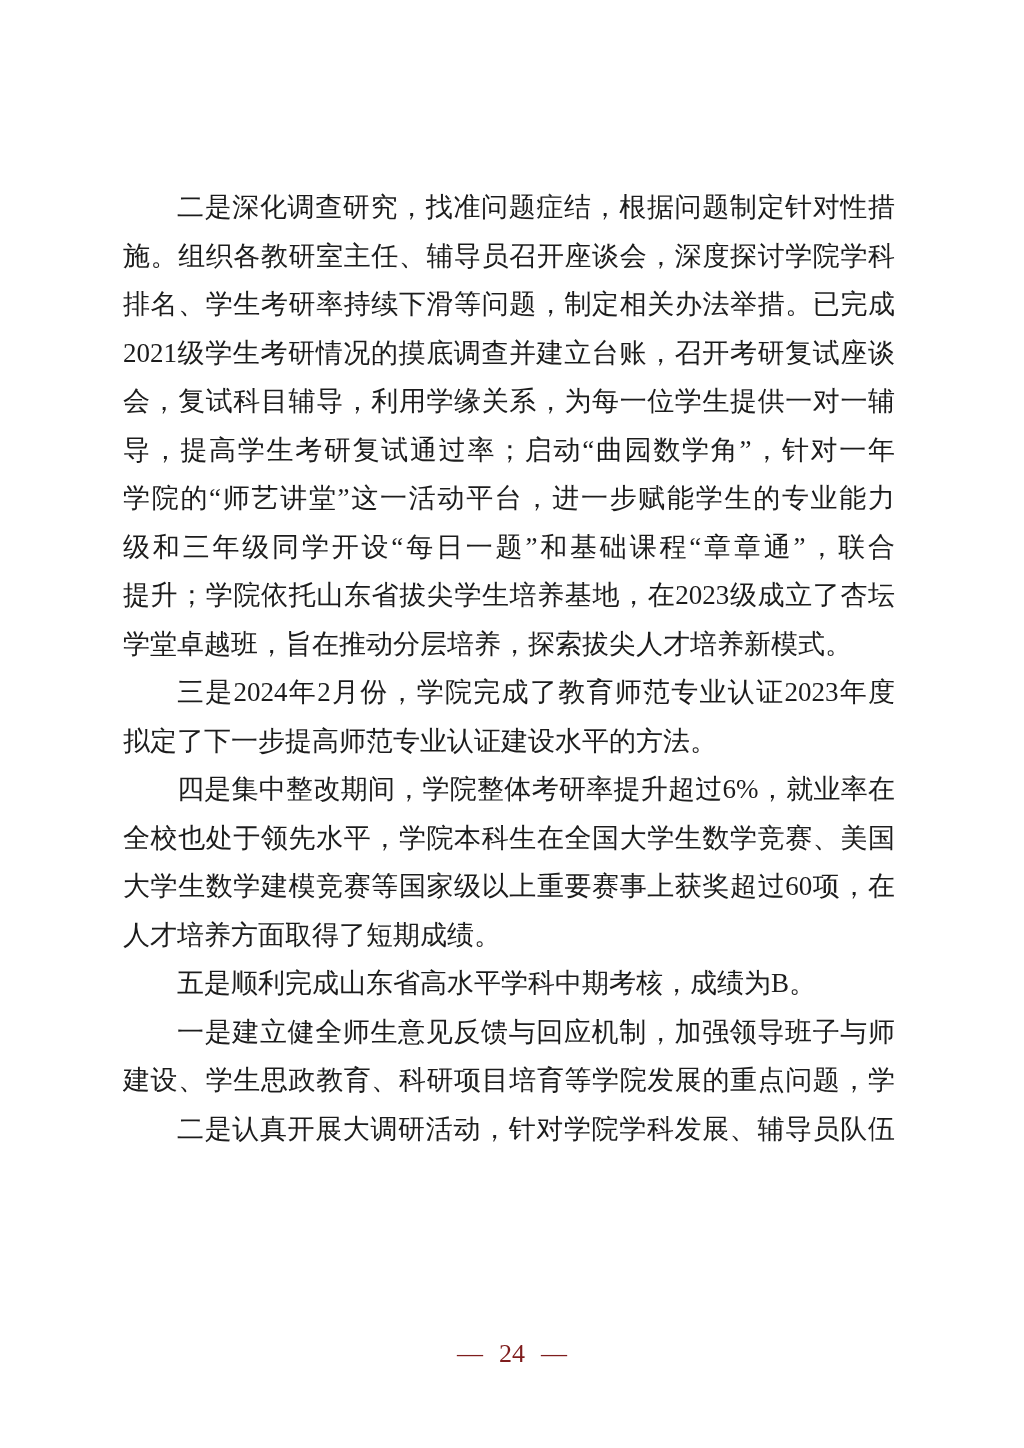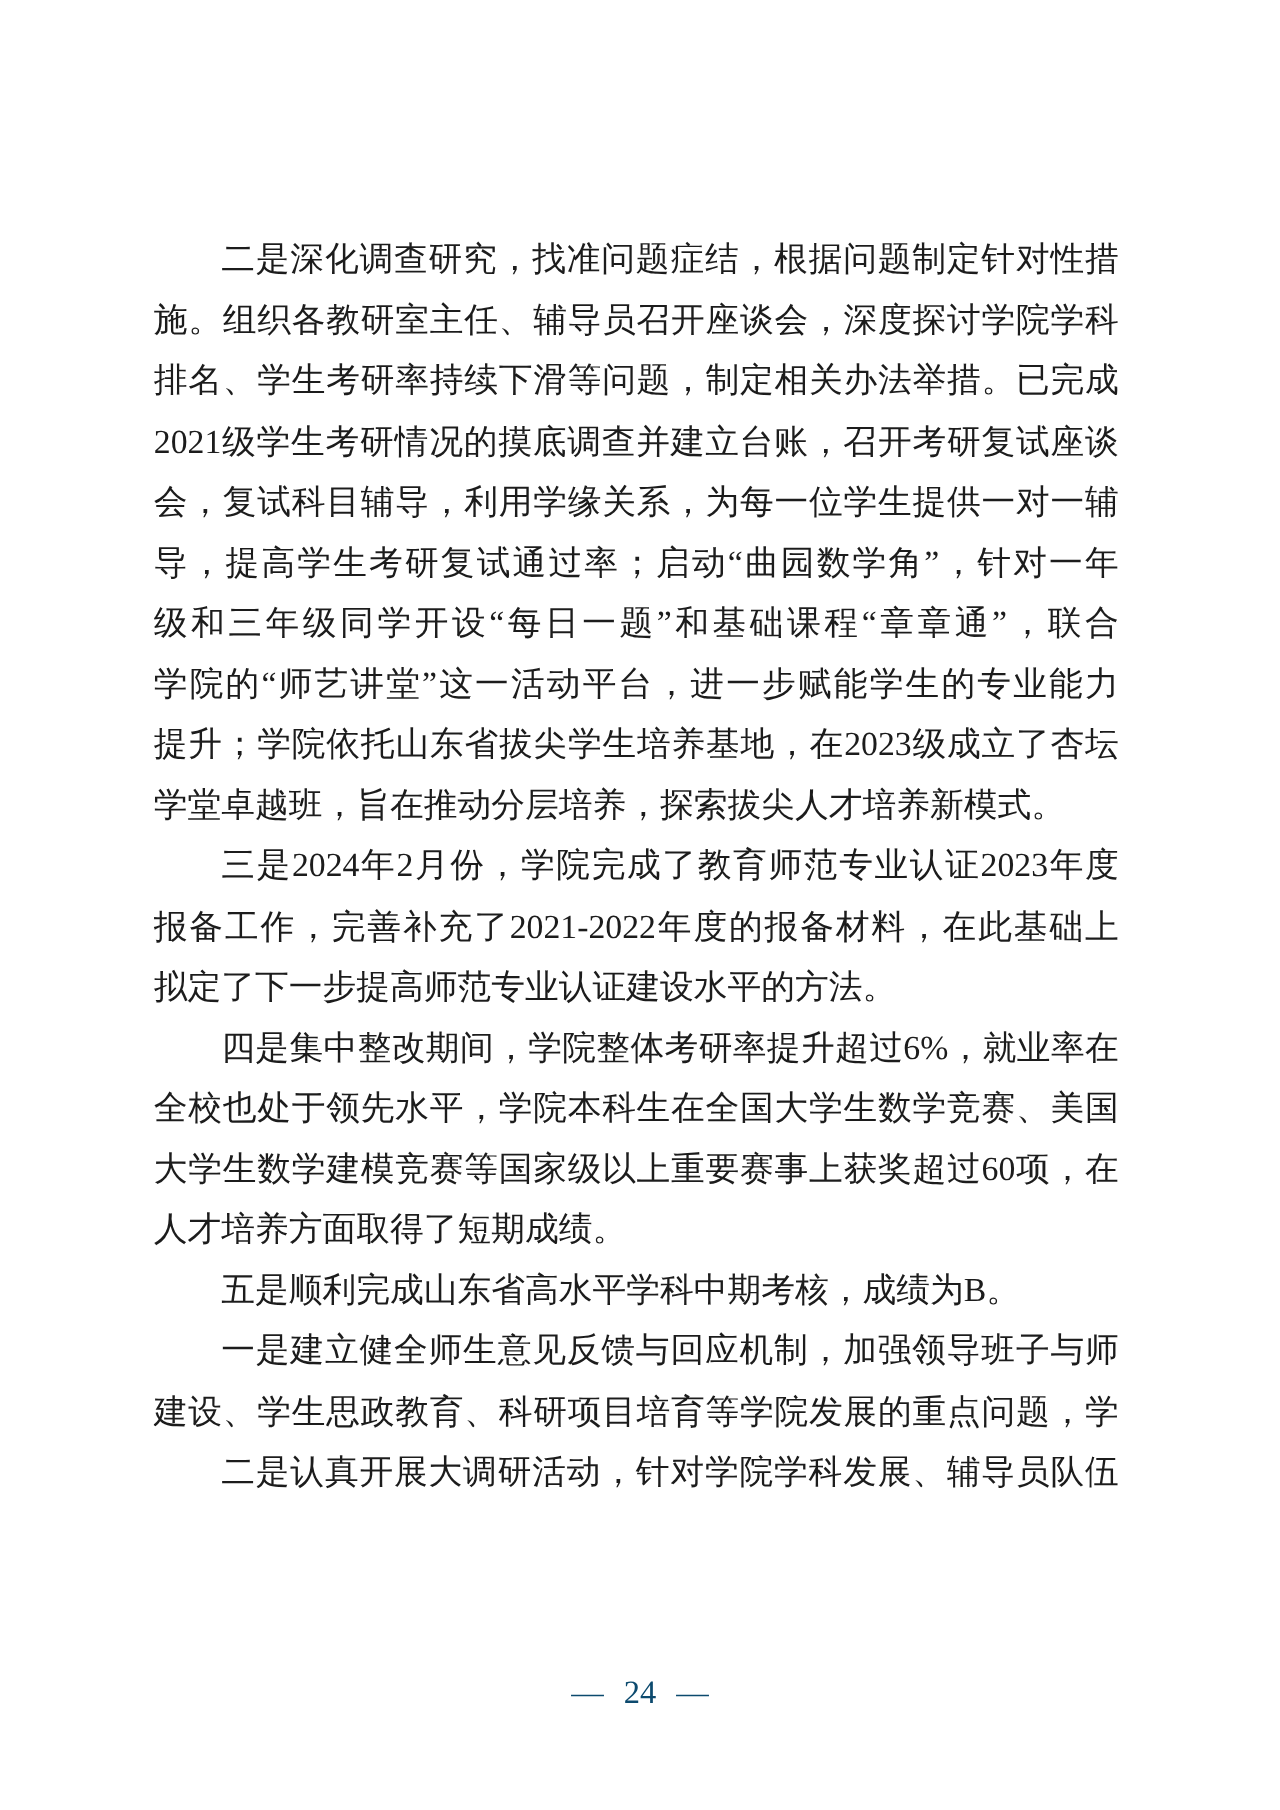--- a/index.html
+++ b/index.html
@@ -45,21 +45,21 @@
     text-align-last: left;
   }
   .footer {
     position: absolute;
     top: 1337px;
     left: 0;
     width: 1024px;
     text-align: center;
     font-size: 26px;
     line-height: 34px;
-    color: #0c4a6e;
+    color: #7f1d1d;
   }
   .footer .dash {
     letter-spacing: 0;
   }
   .footer .pagenum {
     margin: 0 16px;
   }
 </style>
 </head>
 <body>
@@ -67,29 +67,28 @@
 <div class="page">
   <div class="text-block">
 
     <div class="para">
       <div class="line first">二是深化调查研究，找准问题症结，根据问题制定针对性措</div>
       <div class="line">施。组织各教研室主任、辅导员召开座谈会，深度探讨学院学科</div>
       <div class="line">排名、学生考研率持续下滑等问题，制定相关办法举措。已完成</div>
       <div class="line">2021级学生考研情况的摸底调查并建立台账，召开考研复试座谈</div>
       <div class="line">会，复试科目辅导，利用学缘关系，为每一位学生提供一对一辅</div>
       <div class="line">导，提高学生考研复试通过率；启动“曲园数学角”，针对一年</div>
+      <div class="line">学院的“师艺讲堂”这一活动平台，进一步赋能学生的专业能力</div>
       <div class="line">级和三年级同学开设“每日一题”和基础课程“章章通”，联合</div>
-      <div class="line">学院的“师艺讲堂”这一活动平台，进一步赋能学生的专业能力</div>
       <div class="line">提升；学院依托山东省拔尖学生培养基地，在2023级成立了杏坛</div>
       <div class="line last">学堂卓越班，旨在推动分层培养，探索拔尖人才培养新模式。</div>
     </div>
 
     <div class="para">
       <div class="line first">三是2024年2月份，学院完成了教育师范专业认证2023年度</div>
-      <div class="line">报备工作，完善补充了2021-2022年度的报备材料，在此基础上</div>
       <div class="line last">拟定了下一步提高师范专业认证建设水平的方法。</div>
     </div>
 
     <div class="para">
       <div class="line first">四是集中整改期间，学院整体考研率提升超过6%，就业率在</div>
       <div class="line">全校也处于领先水平，学院本科生在全国大学生数学竞赛、美国</div>
       <div class="line">大学生数学建模竞赛等国家级以上重要赛事上获奖超过60项，在</div>
       <div class="line last">人才培养方面取得了短期成绩。</div>
     </div>
 

